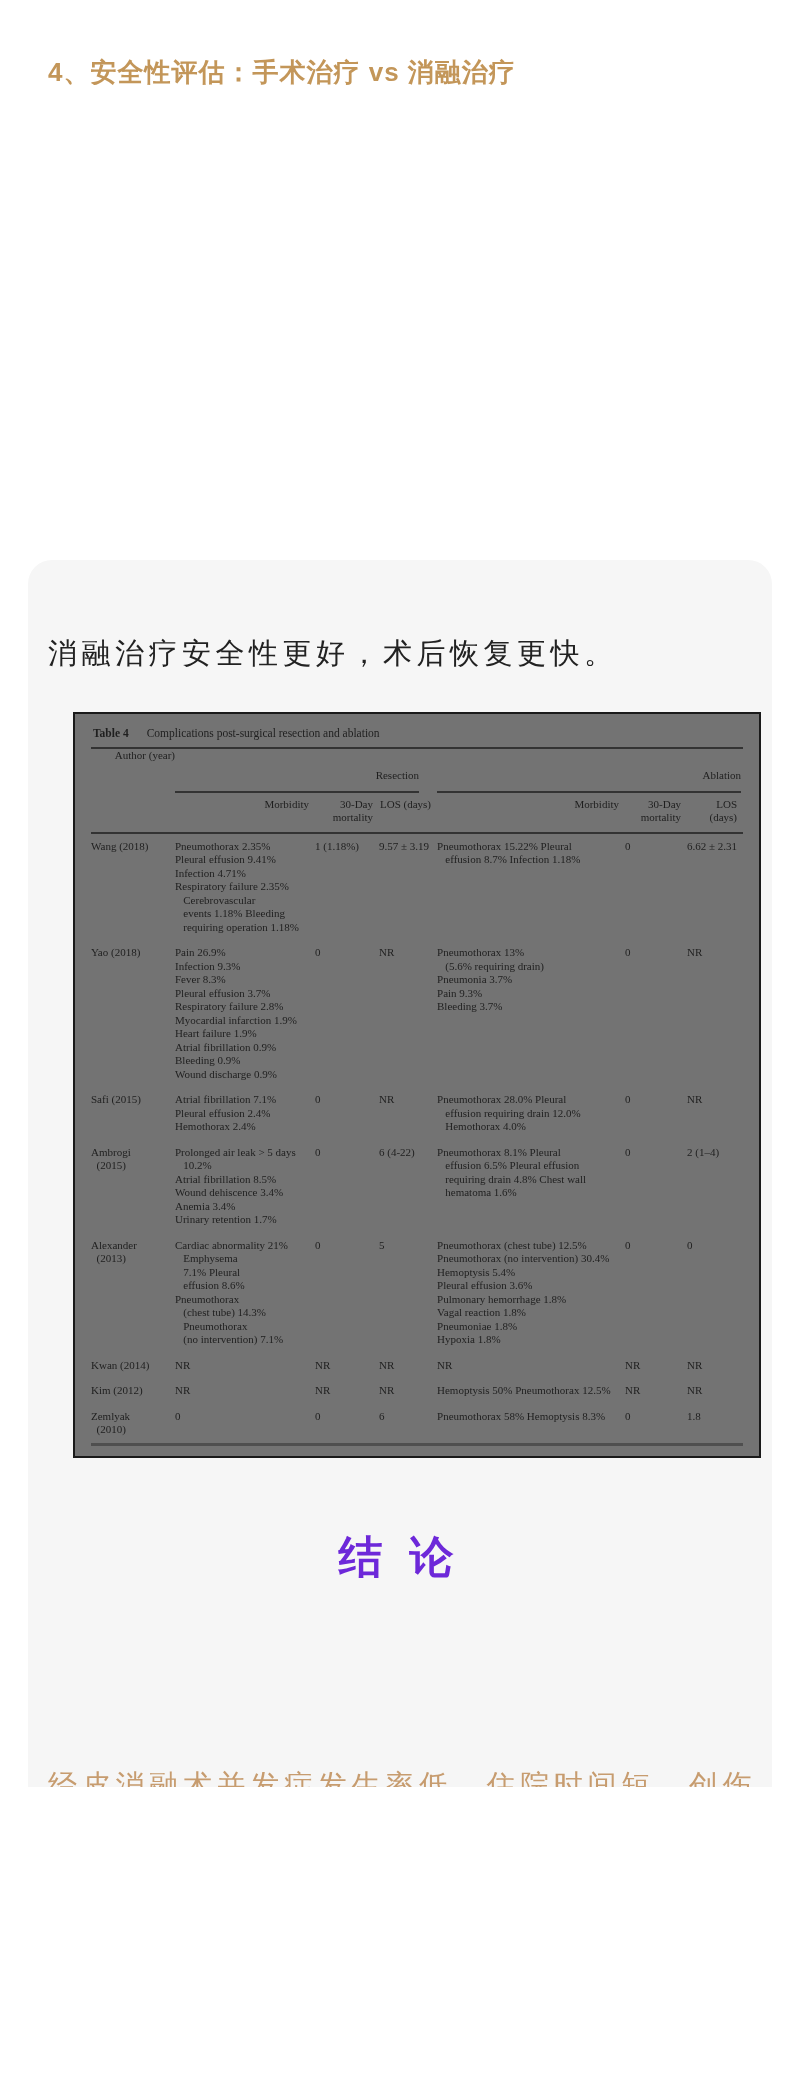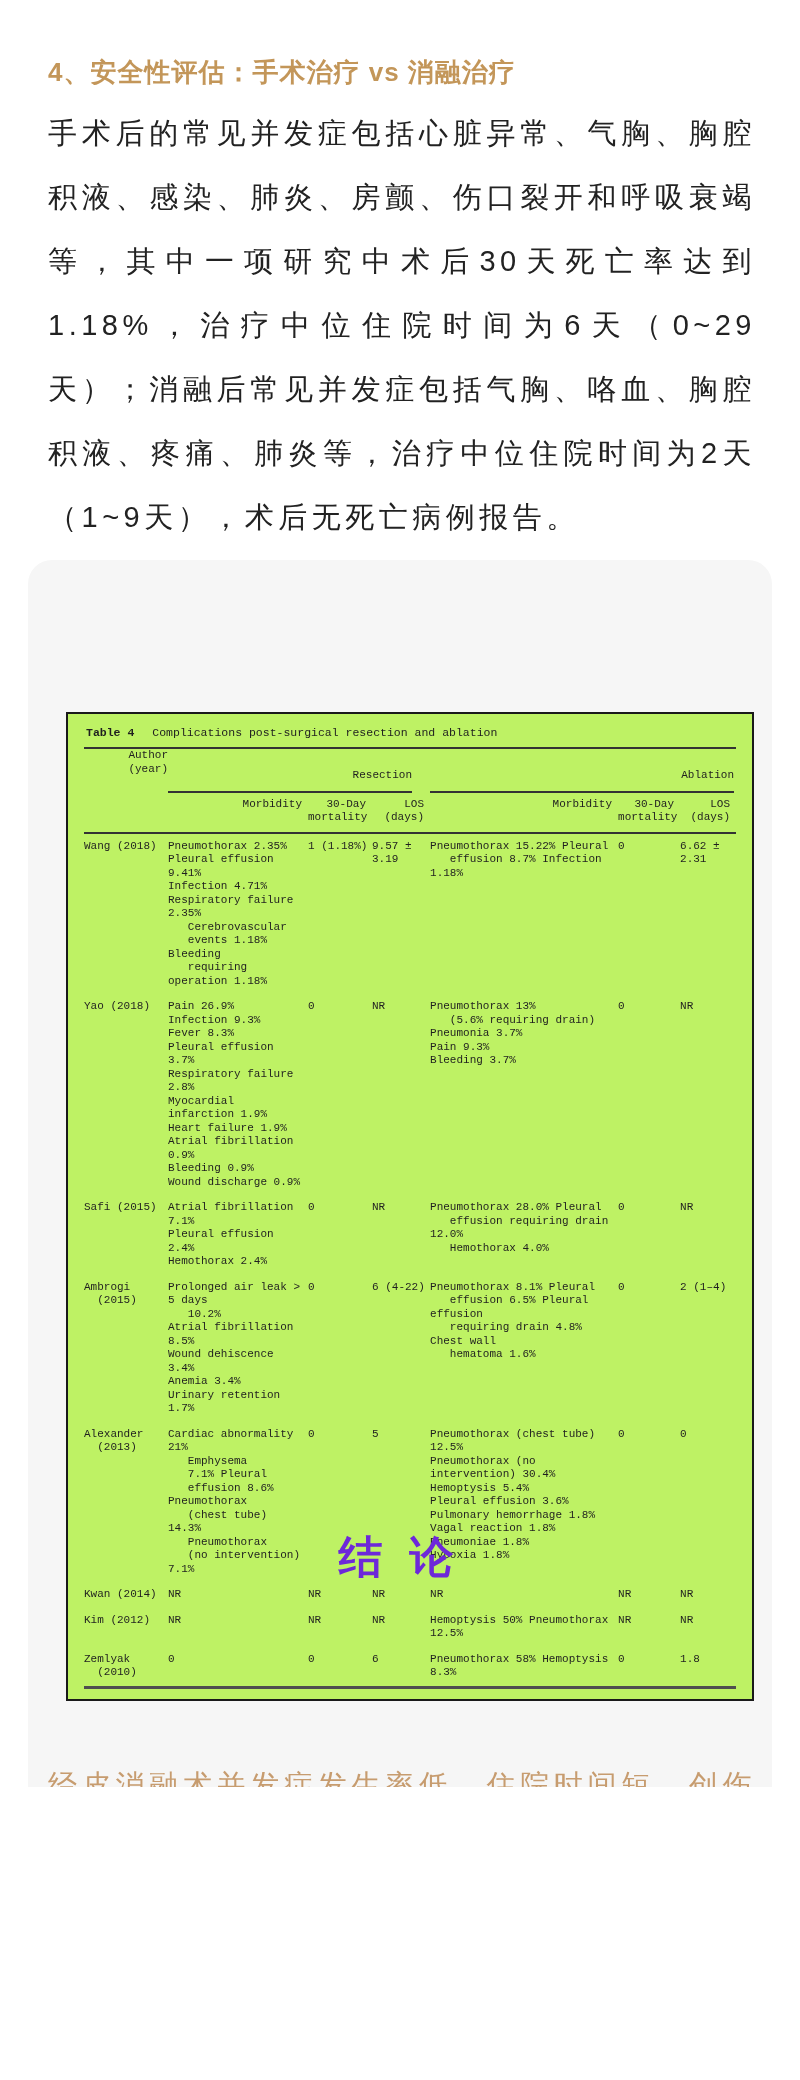--- a/index.html
+++ b/index.html
@@ -15,24 +15,24 @@
   .zh-para{position:absolute;left:48px;width:708px;font-size:29px;color:#222222;
         line-height:64px;letter-spacing:4.5px;text-align:justify;text-justify:inter-ideograph;}
   .p1{top:72px;}
   .highlight{top:592px;}
   
   .concl-title{position:absolute;left:28px;top:1528px;width:744px;text-align:center;
         font-family:"Liberation Serif","DejaVu Serif",serif;
         font-size:44px;font-weight:bold;color:#6d28d9;letter-spacing:8px;}
   .concl-text{top:1724px;color:#c79c6f;}
   
-  .tablebox{position:absolute;left:66px;top:712px;width:688px;min-height:660px;
-        background:#bef264;border:2px solid #1a1a1a;box-sizing:border-box;
+  .tablebox{position:absolute;left:73px;top:712px;width:688px;min-height:660px;
+        background:#737373;border:2px solid #1a1a1a;box-sizing:border-box;
         padding:10px 16px 10px 16px;
-        font-family:Liberation Mono, monospace;color:#1f1f1f;}
+        font-family:Liberation Serif, serif;color:#1f1f1f;}
   .tcaption{font-size:11.5px;line-height:14px;border-bottom:2px solid #333;
         padding:2px 0 7px 2px;}
   .tcaption .cap-label{font-weight:bold;margin-right:18px;}
   table.ctable{width:100%;border-collapse:collapse;table-layout:fixed;
         font-size:11px;line-height:13.5px;}
   table.ctable th{font-weight:normal;text-align:right;vertical-align:top;padding:0;}
   th.author{border-bottom:2px solid #333;padding-top:6px;}
   th.grp{padding-top:6px;}
   th.grp .grule{display:block;padding:0 0 8px 0;border-bottom:2px solid #333;margin-right:18px;margin-top:20px;}
   th.grp.g2 .grule{margin-right:2px;}
@@ -44,24 +44,24 @@
   col.c-rlos{width:58px;}  col.c-amorb{width:188px;} col.c-amort{width:62px;}
   col.c-alos{width:56px;}
 </style>
 </head>
 <body>
 
 <div id="page">
 
   <h2 class="sec-title">4、安全性评估：手术治疗 vs 消融治疗</h2>
 
-  <p class="zh-para p1">手术后的常见并发症包括心脏异常、气胸、胸腔积液、感染、肺炎、房颤、伤口裂开和呼吸衰竭等，其中一项研究中术后30天死亡率达到1.18%，治疗中位住院时间为6天（0~29天）；消融后常见并发症包括气胸、咯血、胸腔积液、疼痛、肺炎等，治疗中位住院时间为2天（1~9天），术后无死亡病例报告。</p>
 
   <div class="card"></div>
 
+  <p class="zh-para highlight">消融治疗安全性更好，术后恢复更快。</p>
 
   <div class="tablebox">
     <div class="tcaption">
       <span class="cap-label">Table 4</span><span>Complications post-surgical resection and ablation</span>
     </div>
     <table class="ctable">
       <colgroup>
         <col class="c-auth">
           <col class="c-rmorb">
           <col class="c-rmort">

